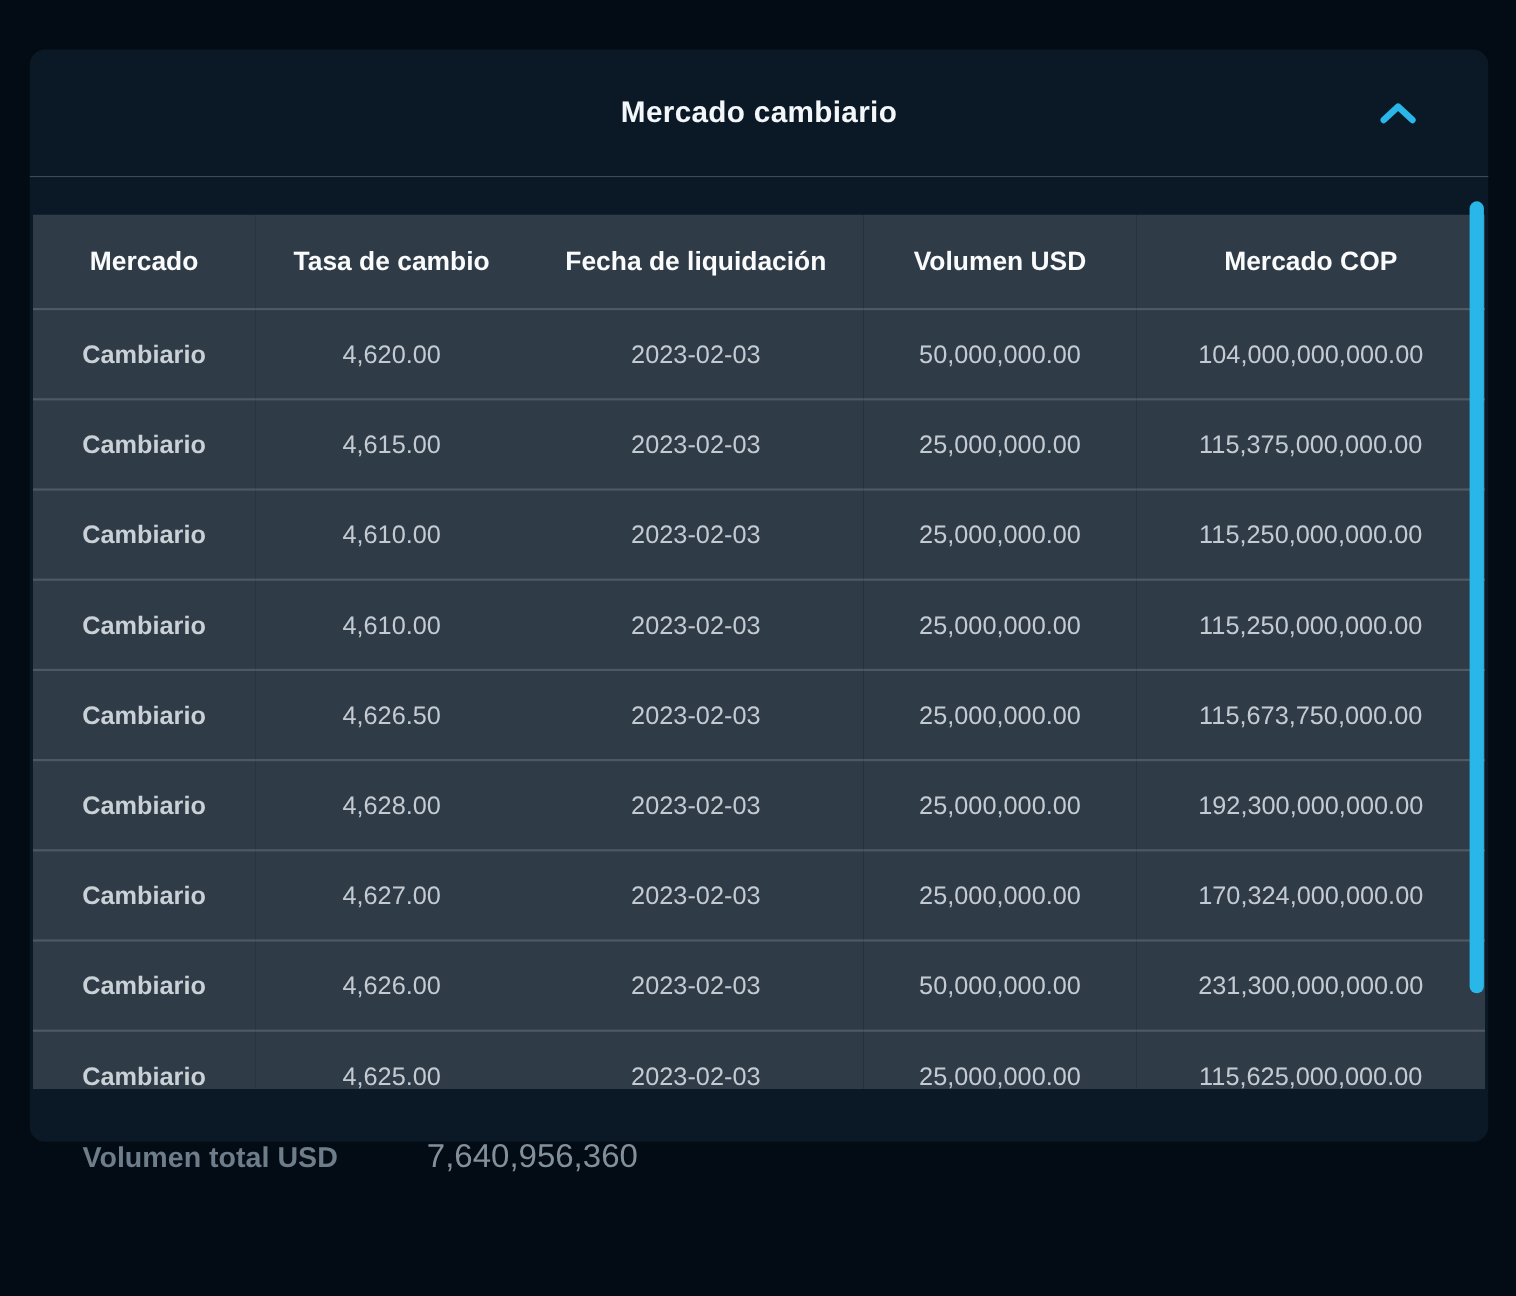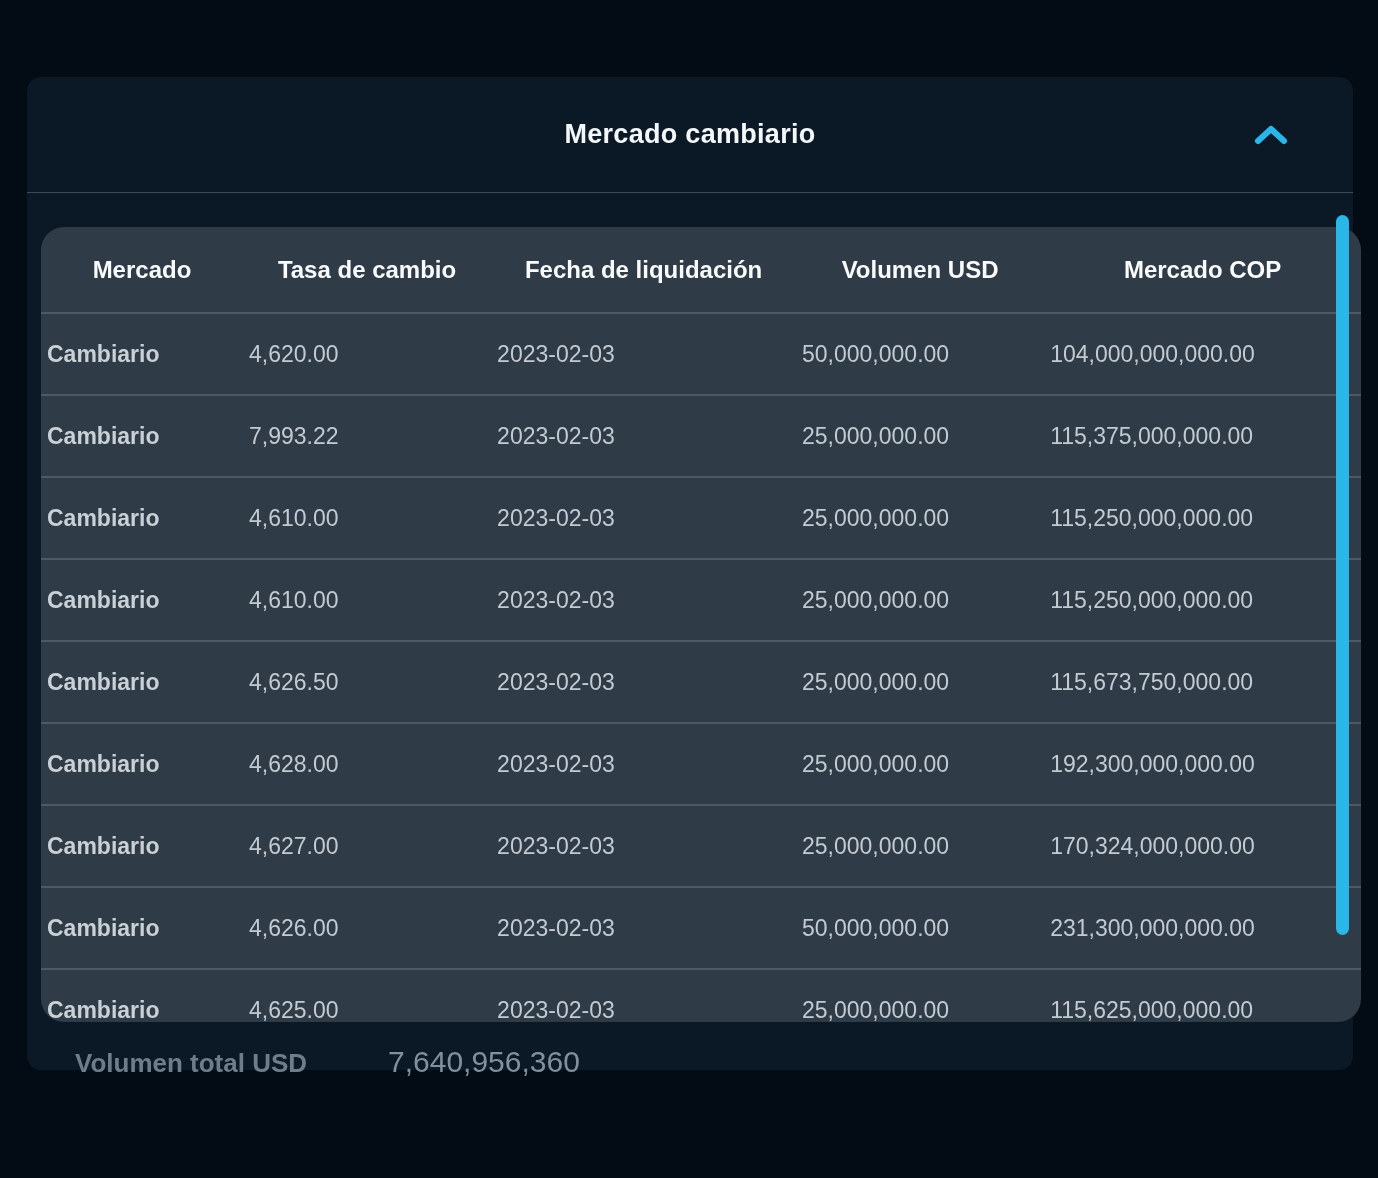--- a/index.html
+++ b/index.html
@@ -12,21 +12,20 @@
     overflow: hidden;
   }
   .card {
     position: absolute;
     left: 27px;
     top: 45px;
     width: 1326px;
     height: 993px;
     background: var(--card_bg, #0b1927);
     border-radius: 14px;
-    margin-top: 32px;
   }
   .card-header {
     position: relative;
     height: 115px;
     display: flex;
     align-items: center;
     justify-content: center;
     border-bottom: 1px solid var(--title_divider, #3d4954);
   }
   .card-title {
@@ -46,26 +45,25 @@
     background: transparent;
     border: none;
     padding: 0;
     cursor: pointer;
     display: flex;
     align-items: center;
     justify-content: center;
   }
   .table-viewport {
     position: absolute;
-    left: 14px;
+    left: 3px;
     top: 150px;
     width: 1320px;
     height: 795px;
     overflow: hidden;
-    border-radius: 23px;
   }
   table.fx-table {
     width: 100%;
     border-collapse: collapse;
     table-layout: fixed;
   }
   .fx-table thead tr { height: 86px; }
   .fx-table tbody tr { height: 82px; }
   .fx-table th {
     background: var(--row_bg, #2f3b47);
@@ -73,40 +71,41 @@
     font-size: 24px;
     font-weight: 700;
     text-align: center;
     padding: 0 6px;
   }
   .fx-table td {
     background: var(--row_bg, #2f3b47);
     color: var(--cell_text, #c3cad1);
     font-size: 23px;
     font-weight: 400;
+    text-align: center;
     padding: 0 6px;
     border-top: 2px solid var(--row_divider, #4e5963);
   }
   .fx-table td:first-child {
     font-weight: 700;
     color: var(--cell_text_bold, #c9d0d6);
   }
   .scrollbar-thumb {
     position: absolute;
     right: 4px;
     top: 138px;
     width: 13px;
     height: 720px;
     border-radius: 7px;
     background: var(--accent, #29b6e8);
   }
   .totals-footer {
     position: absolute;
     left: 48px;
-    top: 968px;
+    top: 990px;
     display: flex;
     flex-direction: column;
     gap: 28px;
   }
   .total-line {
     display: flex;
     align-items: baseline;
   }
   .total-label {
     width: 313px;
@@ -157,21 +156,21 @@
       <tbody>
           <tr>
     <td>Cambiario</td>
     <td>4,620.00</td>
     <td>2023-02-03</td>
     <td>50,000,000.00</td>
     <td>104,000,000,000.00</td>
   </tr>
           <tr>
     <td>Cambiario</td>
-    <td>7,993.22</td>
+    <td>4,615.00</td>
     <td>2023-02-03</td>
     <td>25,000,000.00</td>
     <td>115,375,000,000.00</td>
   </tr>
           <tr>
     <td>Cambiario</td>
     <td>4,610.00</td>
     <td>2023-02-03</td>
     <td>25,000,000.00</td>
     <td>115,250,000,000.00</td>

